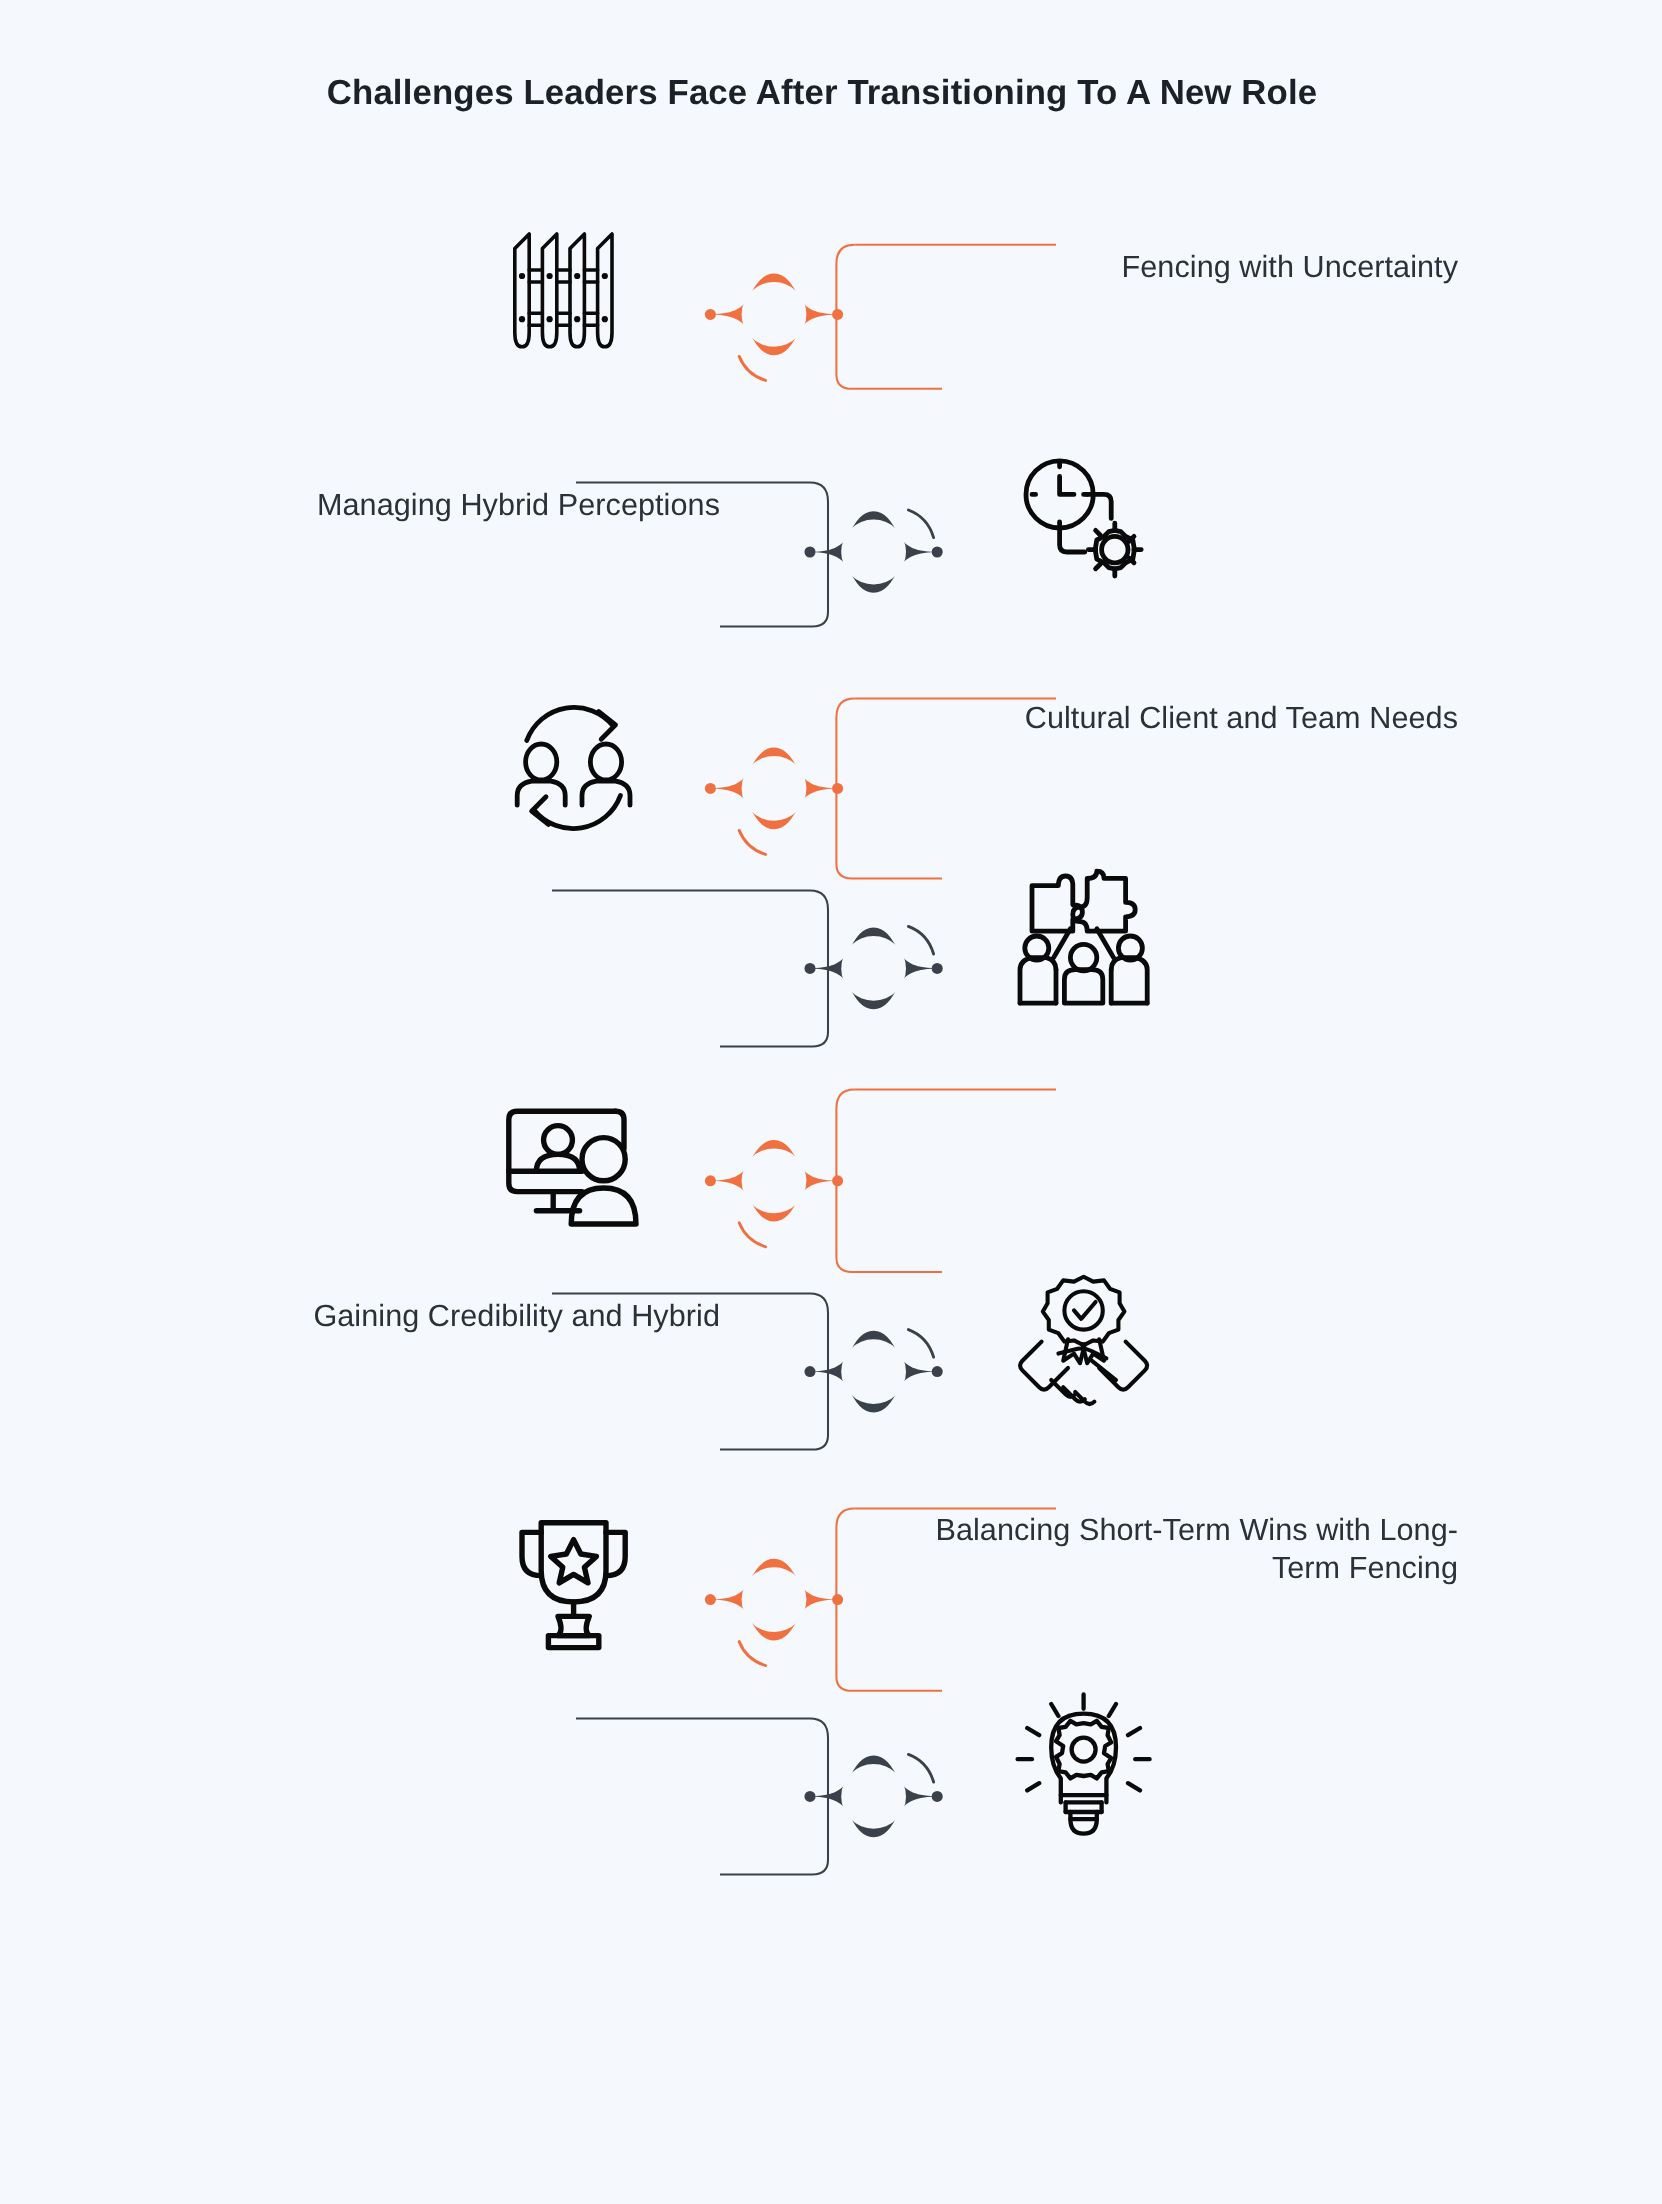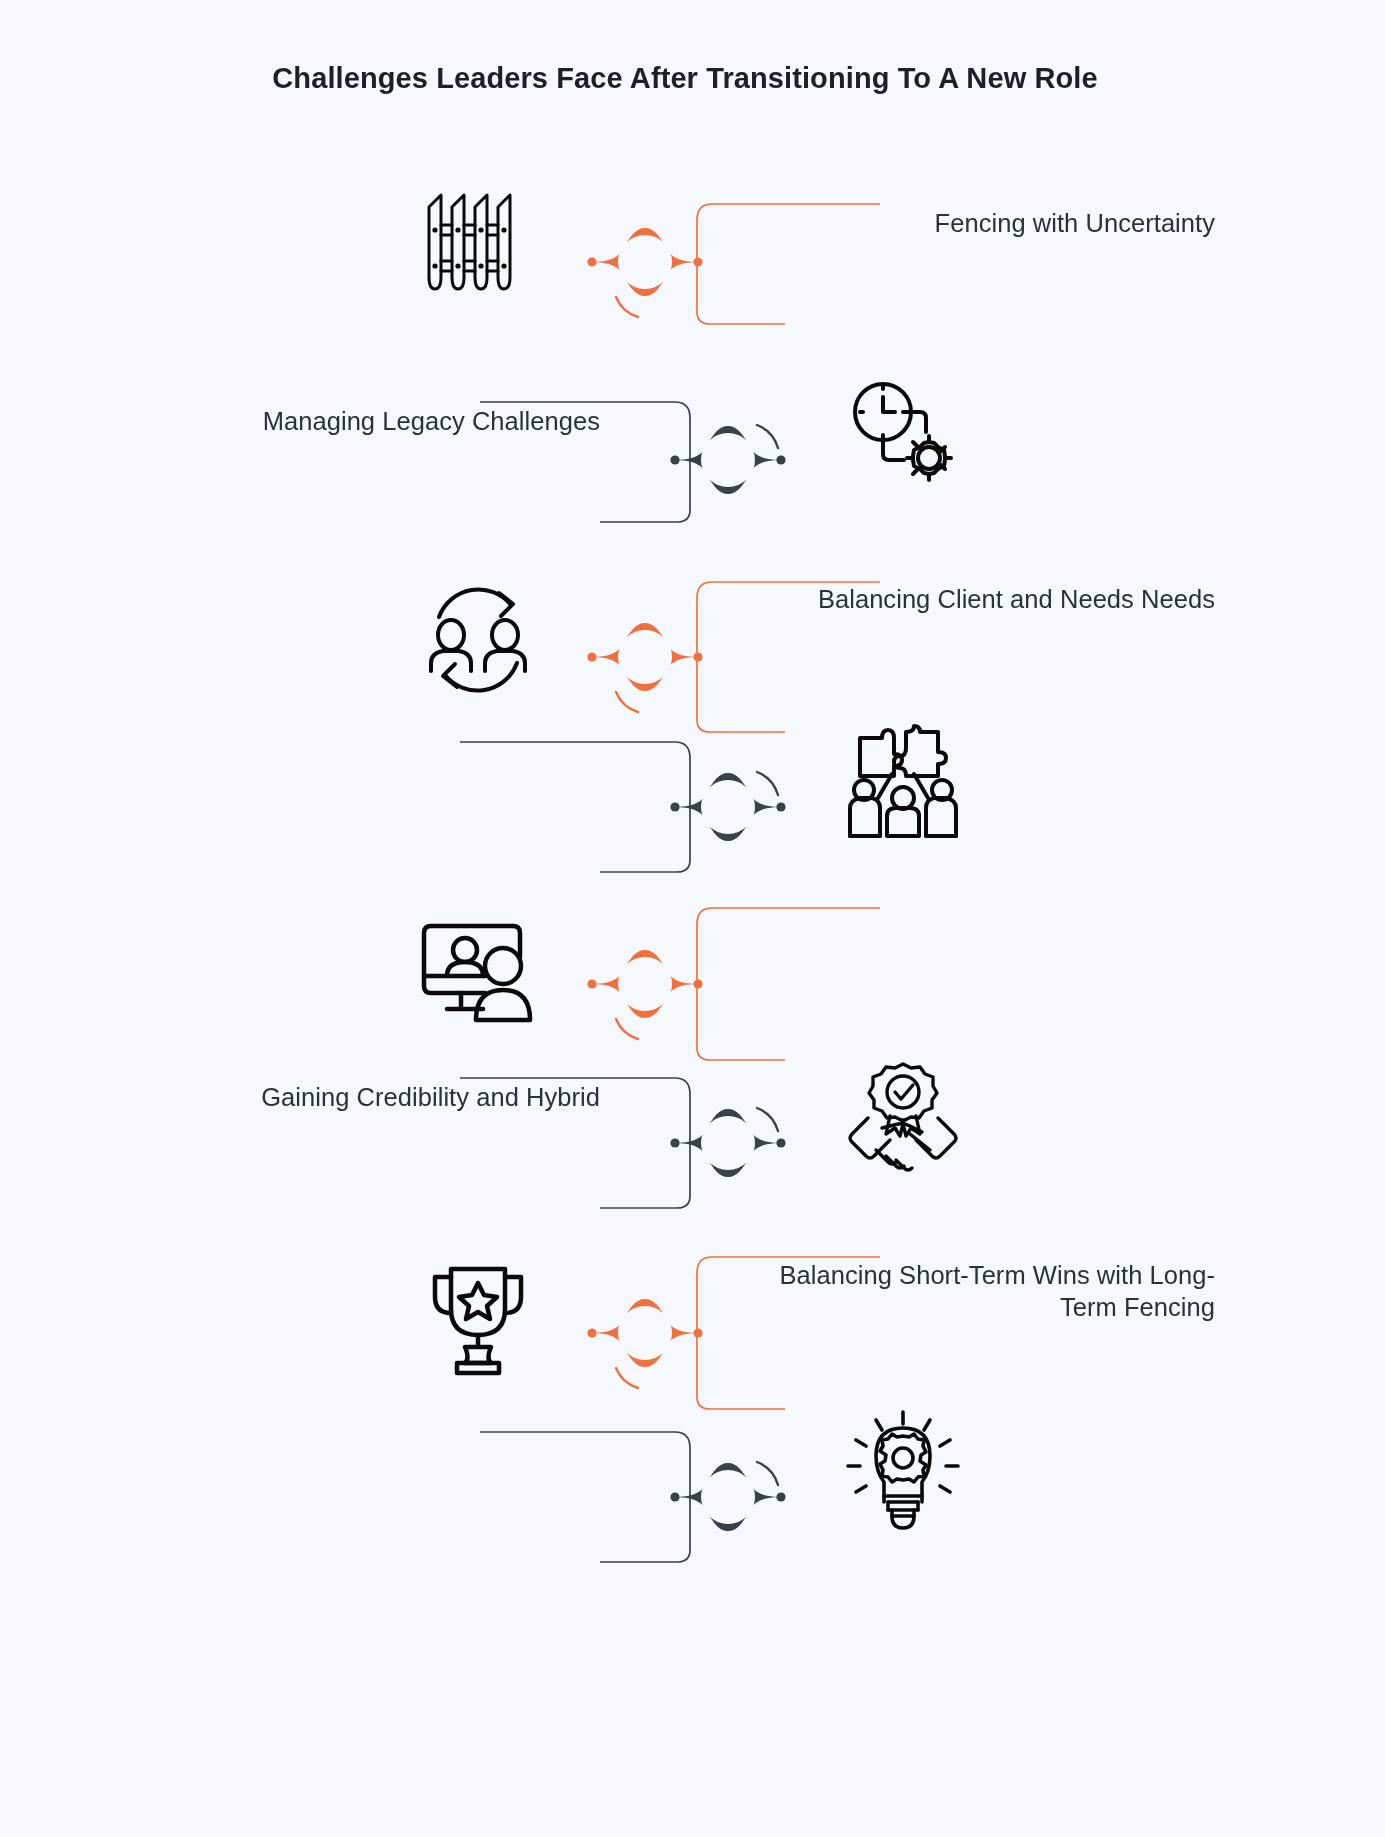--- a/index.html
+++ b/index.html
@@ -139,21 +139,21 @@
   <div class="node" style="left:663px; top:38px">
     <svg viewBox="0 0 130 120" width="130" height="120">
       <path d="M 10 62 C 30 62 38 58 44 48 C 50 36 56 28 65 28 C 74 28 80 36 86 48 C 92 58 100 62 120 62
                C 100 62 92 66 86 76 C 80 88 74 96 65 96 C 56 96 50 88 44 76 C 38 66 30 62 10 62 Z" fill="#3a414a"></path>
       <circle cx="65" cy="62" r="27" fill="#f5f8fd"></circle>
       <circle cx="12" cy="62" r="4.6" fill="#3a414a"></circle>
       <circle cx="118" cy="62" r="4.6" fill="#3a414a"></circle>
       <path d="M 94 27 Q 110 33 115 50" fill="none" stroke="#3a414a" stroke-width="2.4" stroke-linecap="round"></path>
     </svg>
   </div>
-  <div class="label left" style="top:45px">Managing Legacy Challenges</div>
+  <div class="label left" style="top:45px">Managing Hybrid Perceptions</div>
   <div class="icon-art right-side" style="top:12px">
     <svg viewBox="0 0 130 130" width="130" height="130">
       <g fill="none" stroke="#0a0a0a" stroke-width="4" stroke-linecap="round" stroke-linejoin="round">
         <circle cx="45" cy="40" r="28"></circle>
         <path d="M 45 25 L 45 40 L 57 40"></path>
         <path d="M 45 14 L 45 17 M 45 63 L 45 66 M 22 40 L 25 40 M 65 40 L 68 40"></path>
         <path d="M 45 68 L 45 82 Q 45 88 51 88 L 66 88"></path>
         <path d="M 68 40 L 82 40 Q 88 40 88 46 L 88 60"></path>
         <circle cx="91" cy="86" r="11"></circle>
         <path d="M 91 64 L 91 70 M 91 102 L 91 108 M 69 86 L 75 86 M 107 86 L 113 86
@@ -174,21 +174,21 @@
   <div class="node" style="left:580px; top:45px">
     <svg viewBox="0 0 130 120" width="130" height="120">
       <path d="M 10 62 C 30 62 38 58 44 48 C 50 36 56 28 65 28 C 74 28 80 36 86 48 C 92 58 100 62 120 62
                C 100 62 92 66 86 76 C 80 88 74 96 65 96 C 56 96 50 88 44 76 C 38 66 30 62 10 62 Z" fill="#f0713f"></path>
       <circle cx="65" cy="62" r="27" fill="#f5f8fd"></circle>
       <circle cx="12" cy="62" r="4.6" fill="#f0713f"></circle>
       <circle cx="118" cy="62" r="4.6" fill="#f0713f"></circle>
       <path d="M 36 97 Q 42 112 58 117" fill="none" stroke="#f0713f" stroke-width="2.4" stroke-linecap="round"></path>
     </svg>
   </div>
-  <div class="label right" style="top:33px">Balancing Client and Needs Needs</div>
+  <div class="label right" style="top:33px">Cultural Client and Team Needs</div>
   <div class="icon-art left-side" style="top:25px">
     <svg viewBox="0 0 130 130" width="130" height="130">
       <g fill="none" stroke="#0a0a0a" stroke-width="4" stroke-linecap="round" stroke-linejoin="round">
         <path d="M 26 42 A 42 42 0 0 1 98 30"></path>
         <path d="M 86 18 L 100 29 L 88 41"></path>
         <path d="M 104 88 A 42 42 0 0 1 32 100"></path>
         <path d="M 44 112 L 30 101 L 42 89"></path>
         <ellipse cx="38" cy="60" rx="13" ry="15"></ellipse>
         <path d="M 18 96 L 18 88 Q 18 78 30 76 L 46 76 Q 58 78 58 88 L 58 96"></path>
         <ellipse cx="92" cy="60" rx="13" ry="15"></ellipse>

